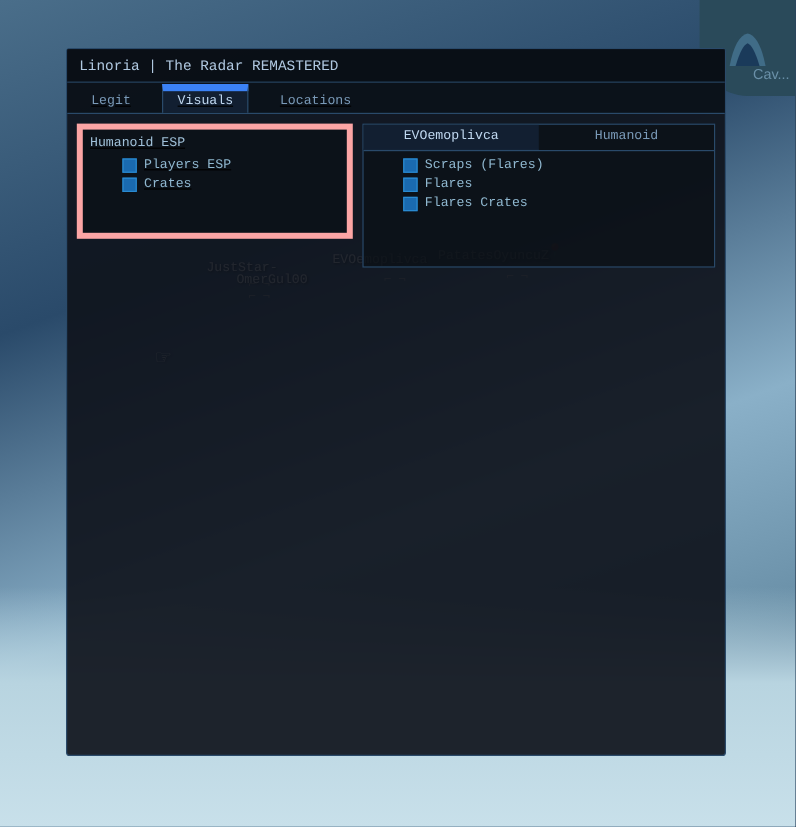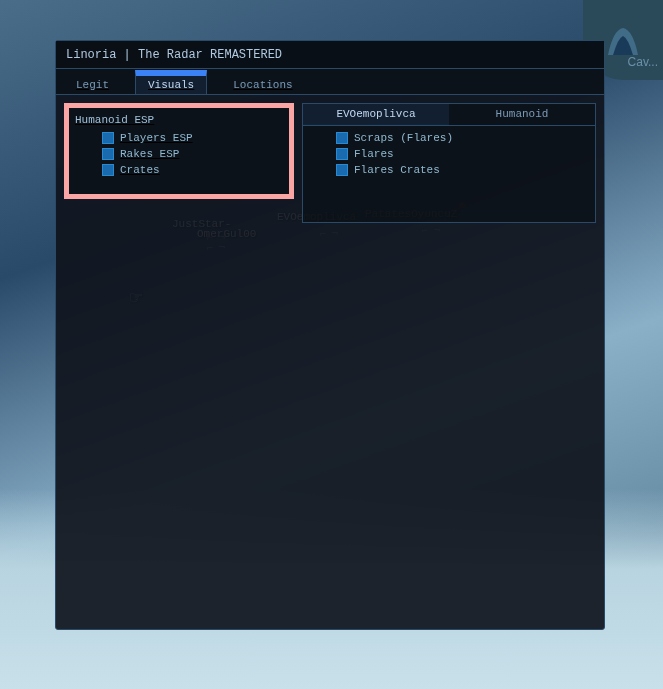--- a/index.html
+++ b/index.html
@@ -259,24 +259,20 @@
   <div class="content-area">
 
     <div class="left-panel">
       <div class="panel-title">Humanoid ESP</div>
 
       <div class="checkbox-item">
         <div class="checkbox"></div>
         <span class="checkbox-label">Players ESP</span>
       </div>
 
-      <div class="checkbox-item">
-        <div class="checkbox"></div>
-        <span class="checkbox-label">Rakes ESP</span>
-      </div>
 
       <div class="checkbox-item">
         <div class="checkbox"></div>
         <span class="checkbox-label">Crates</span>
       </div>
     </div>
 
     <div class="right-panel">
       <div class="right-panel-tabs">
         <div class="right-tab active">EVOemoplivca</div>

